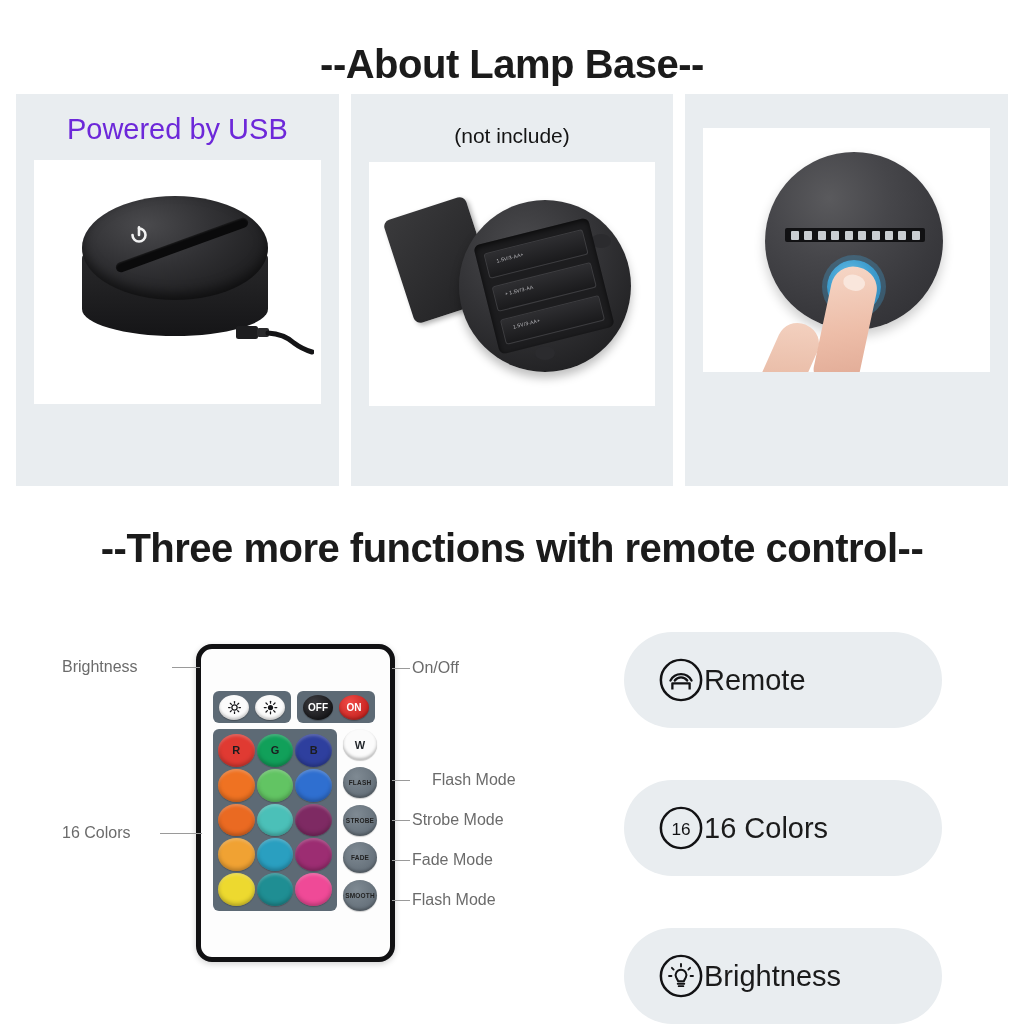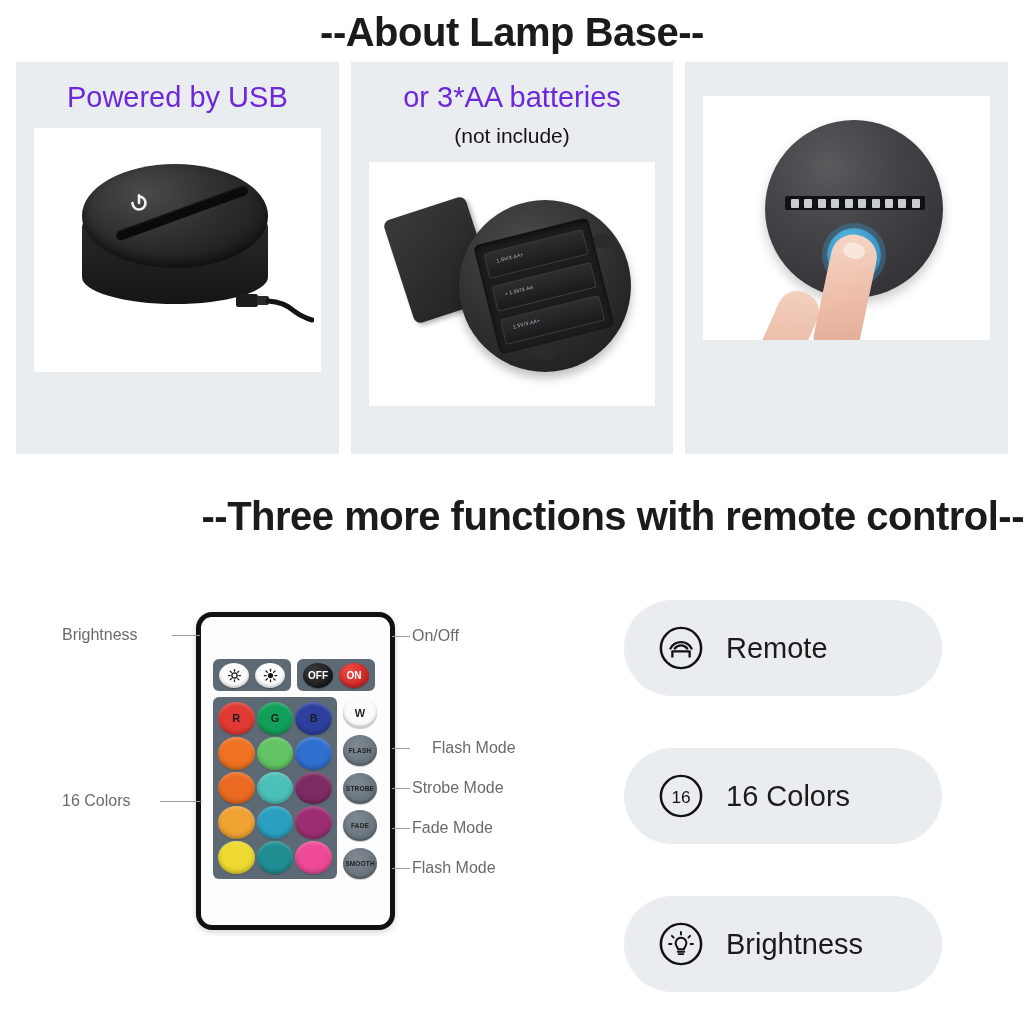--- a/index.html
+++ b/index.html
@@ -3,32 +3,32 @@
 <meta charset="utf-8">
 <style>
   * { box-sizing: border-box; margin: 0; padding: 0; }
   html, body {
     width: 1024px; height: 1024px;
     background: #ffffff;
     font-family: "Liberation Sans", sans-serif;
     color: #1a1a1a;
     overflow: hidden;
   }
-  .page { position: relative; width: 1024px; height: 716px; }
+  .page { position: relative; width: 1024px; height: 716px; margin-top: 32px; }
 
   
   .heading-main {
     position: absolute; left: 0; width: 1024px;
     text-align: center;
     font-size: 40px; font-weight: 700;
     letter-spacing: -0.5px;
     color: #1b1b1b;
   }
   #title-about { top: 10px; }
-  #title-remote { top: 494px; font-size: 40px; text-align: right; }
+  #title-remote { top: 494px; font-size: 40px; }
 
   
   .panels {
     position: absolute; top: 62px; left: 16px;
     width: 992px; height: 392px;
     display: flex; gap: 12px;
   }
   .panel {
     flex: 1 1 0;
     background: #e9edf0;
@@ -238,21 +238,21 @@
   .leader {
     position: absolute; height: 1px; background: #9a9a9a;
   }
 
   
   .pills { position: absolute; left: 624px; top: 40px; width: 318px; }
   .pill {
     width: 318px; height: 96px;
     background: #e9edf0; border-radius: 48px;
     display: flex; align-items: center;
-    padding-left: 34px; gap: 22px;
+    padding-left: 34px; 
     margin-bottom: 52px;
   }
   .pill-ico { width: 46px; height: 46px; flex: 0 0 46px; }
   .pill-label { font-size: 29px; color: #1b1b1b; }
 </style>
 </head>
 <body>
 
 <div class="page">
 
@@ -275,21 +275,20 @@
           <svg class="usb-cable" viewBox="0 0 78 38">
             <rect x="0" y="8" width="22" height="13" rx="2.5" fill="#1d1d1f"></rect>
             <rect x="21" y="10" width="12" height="9" rx="2" fill="#2a2a2c"></rect>
             <path d="M32 15 q16 1 26 10 q8 6 18 9" stroke="#141416" stroke-width="5" fill="none" stroke-linecap="round"></path>
           </svg>
         </div>
       </div>
     </div>
 
     <div class="panel">
-      <div class="panel-title">or 3*AA batteries</div>
       <div class="panel-sub">(not include)</div>
       <div class="panel-photo">
         <div class="batt-wrap">
           <div class="batt-lid"></div>
           <div class="batt-body">
             <div class="batt-foot" style="left:18px; top:52px;"></div>
             <div class="batt-foot" style="left:132px; top:34px;"></div>
             <div class="batt-foot" style="left:76px; top:146px;"></div>
             <div class="batt-cav">
               <div class="batt-slot" style="top:10px;">

